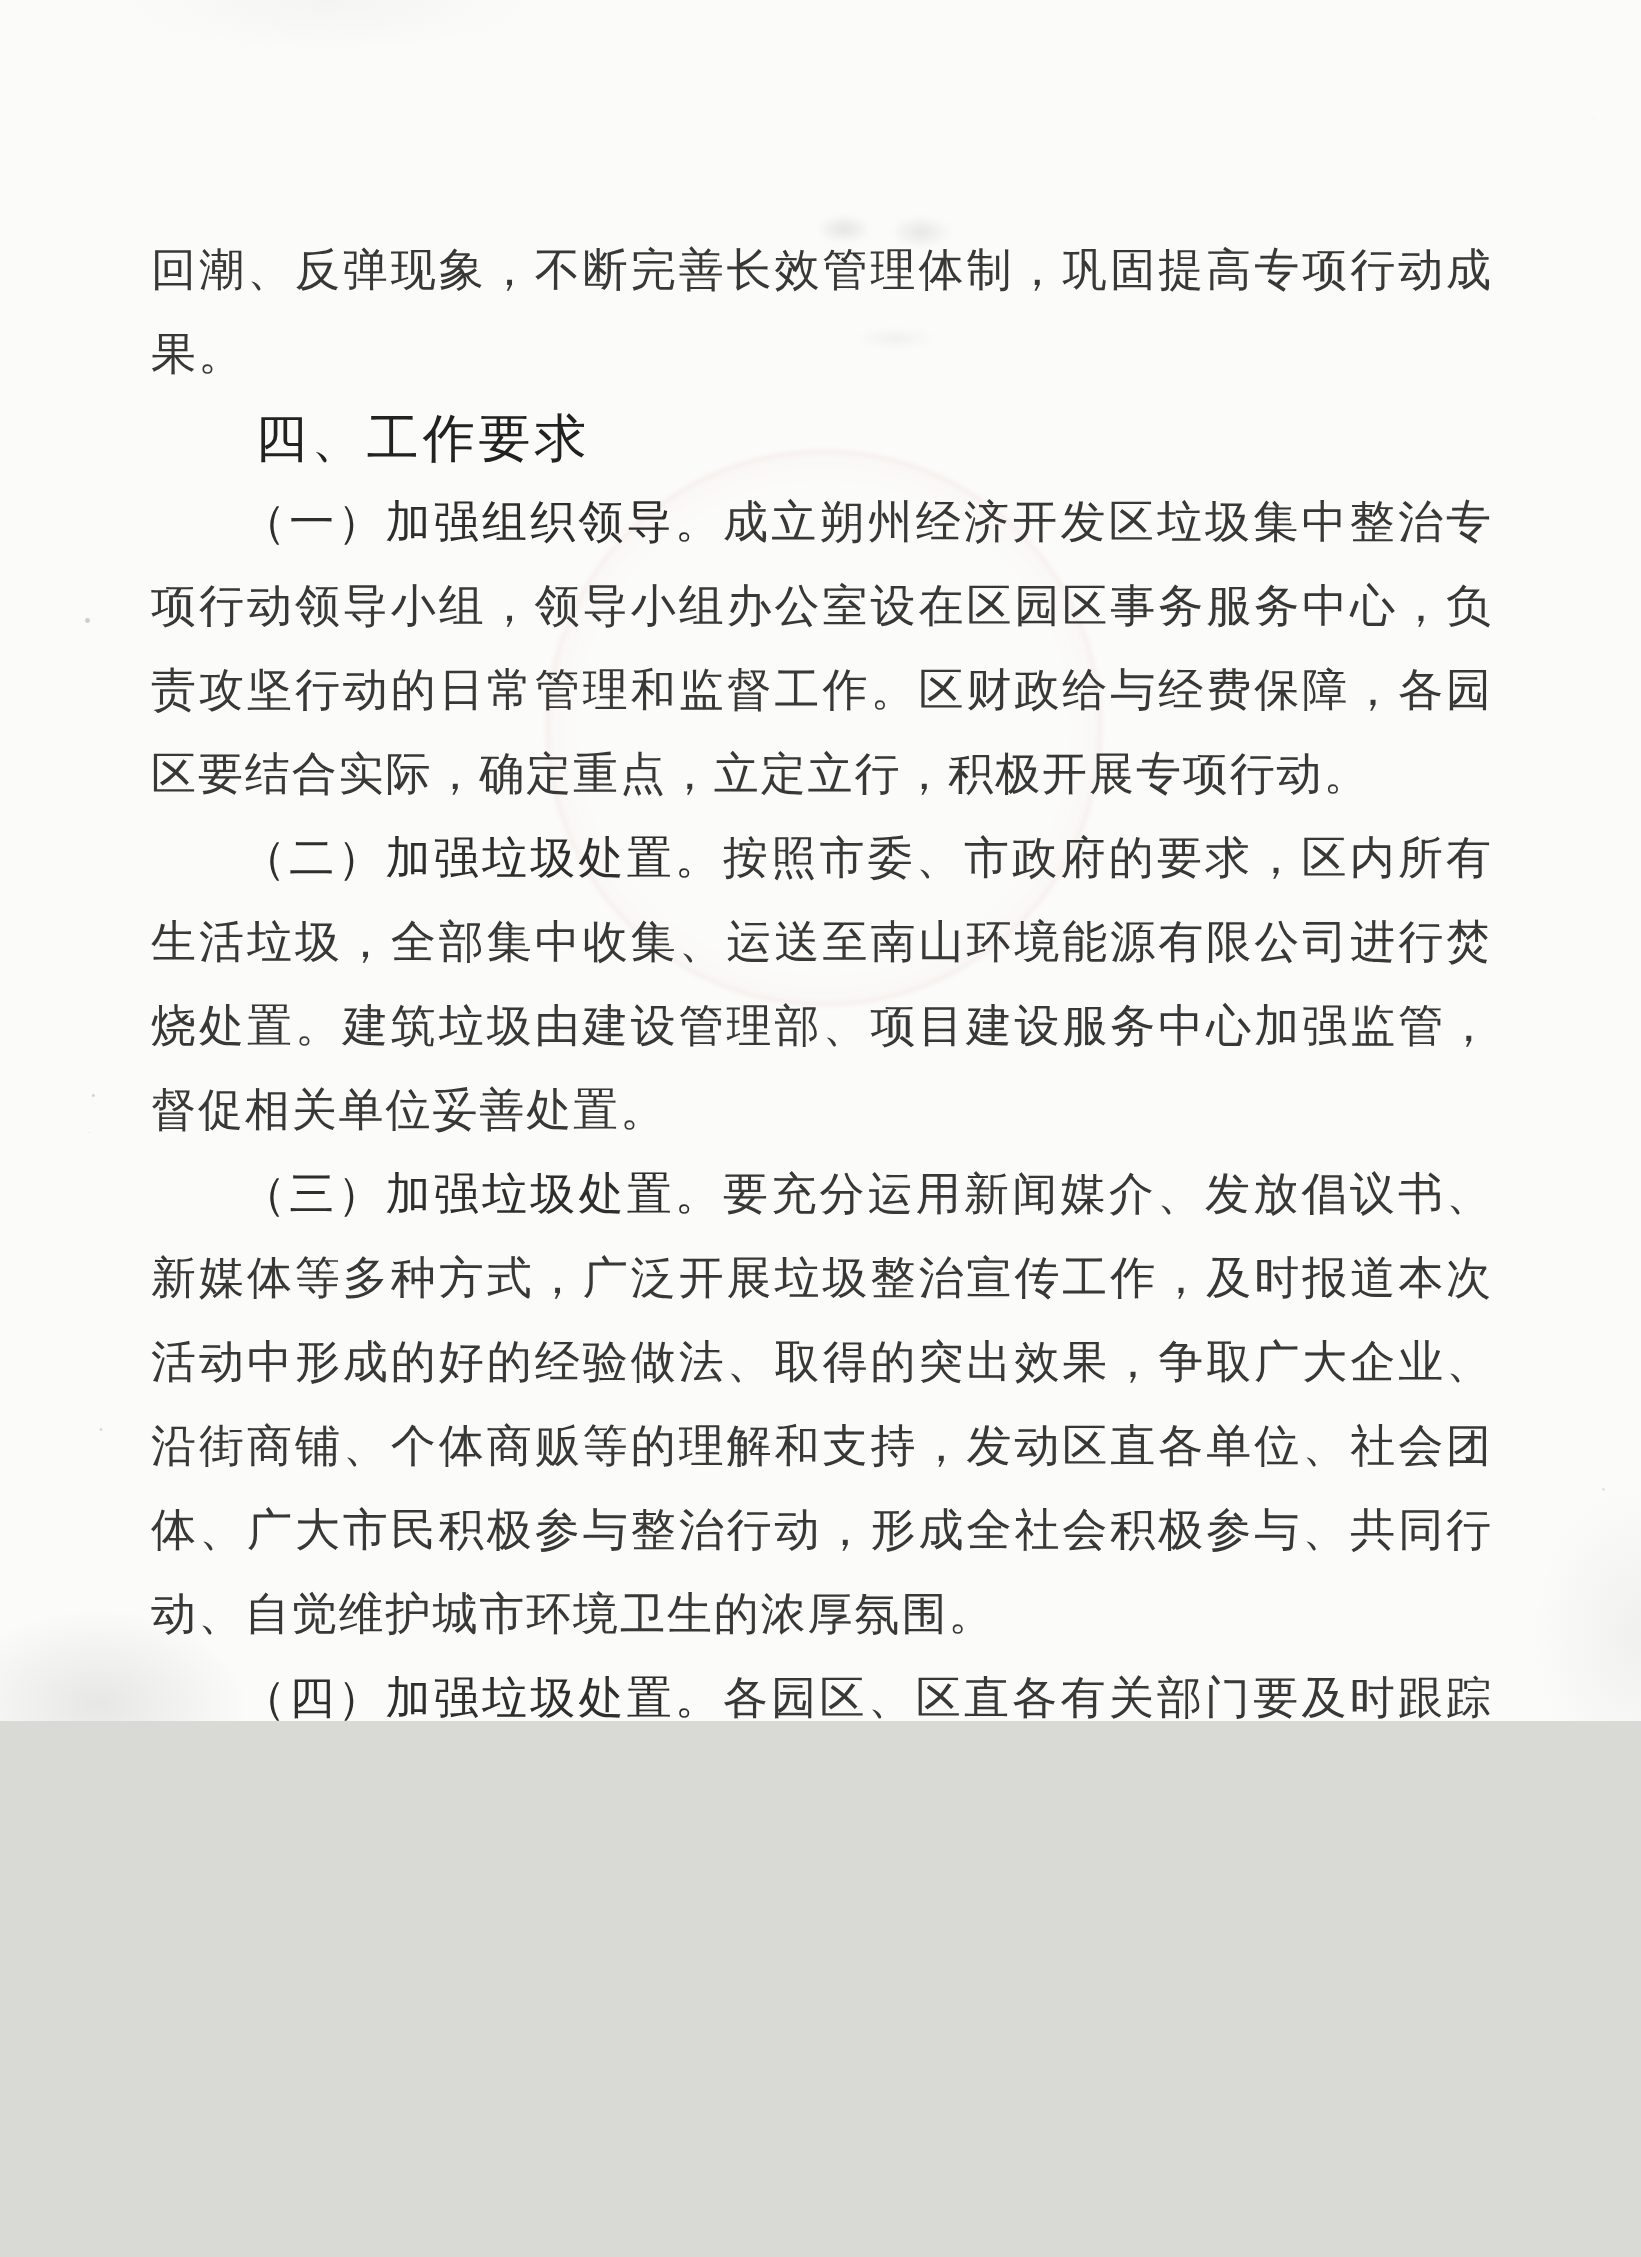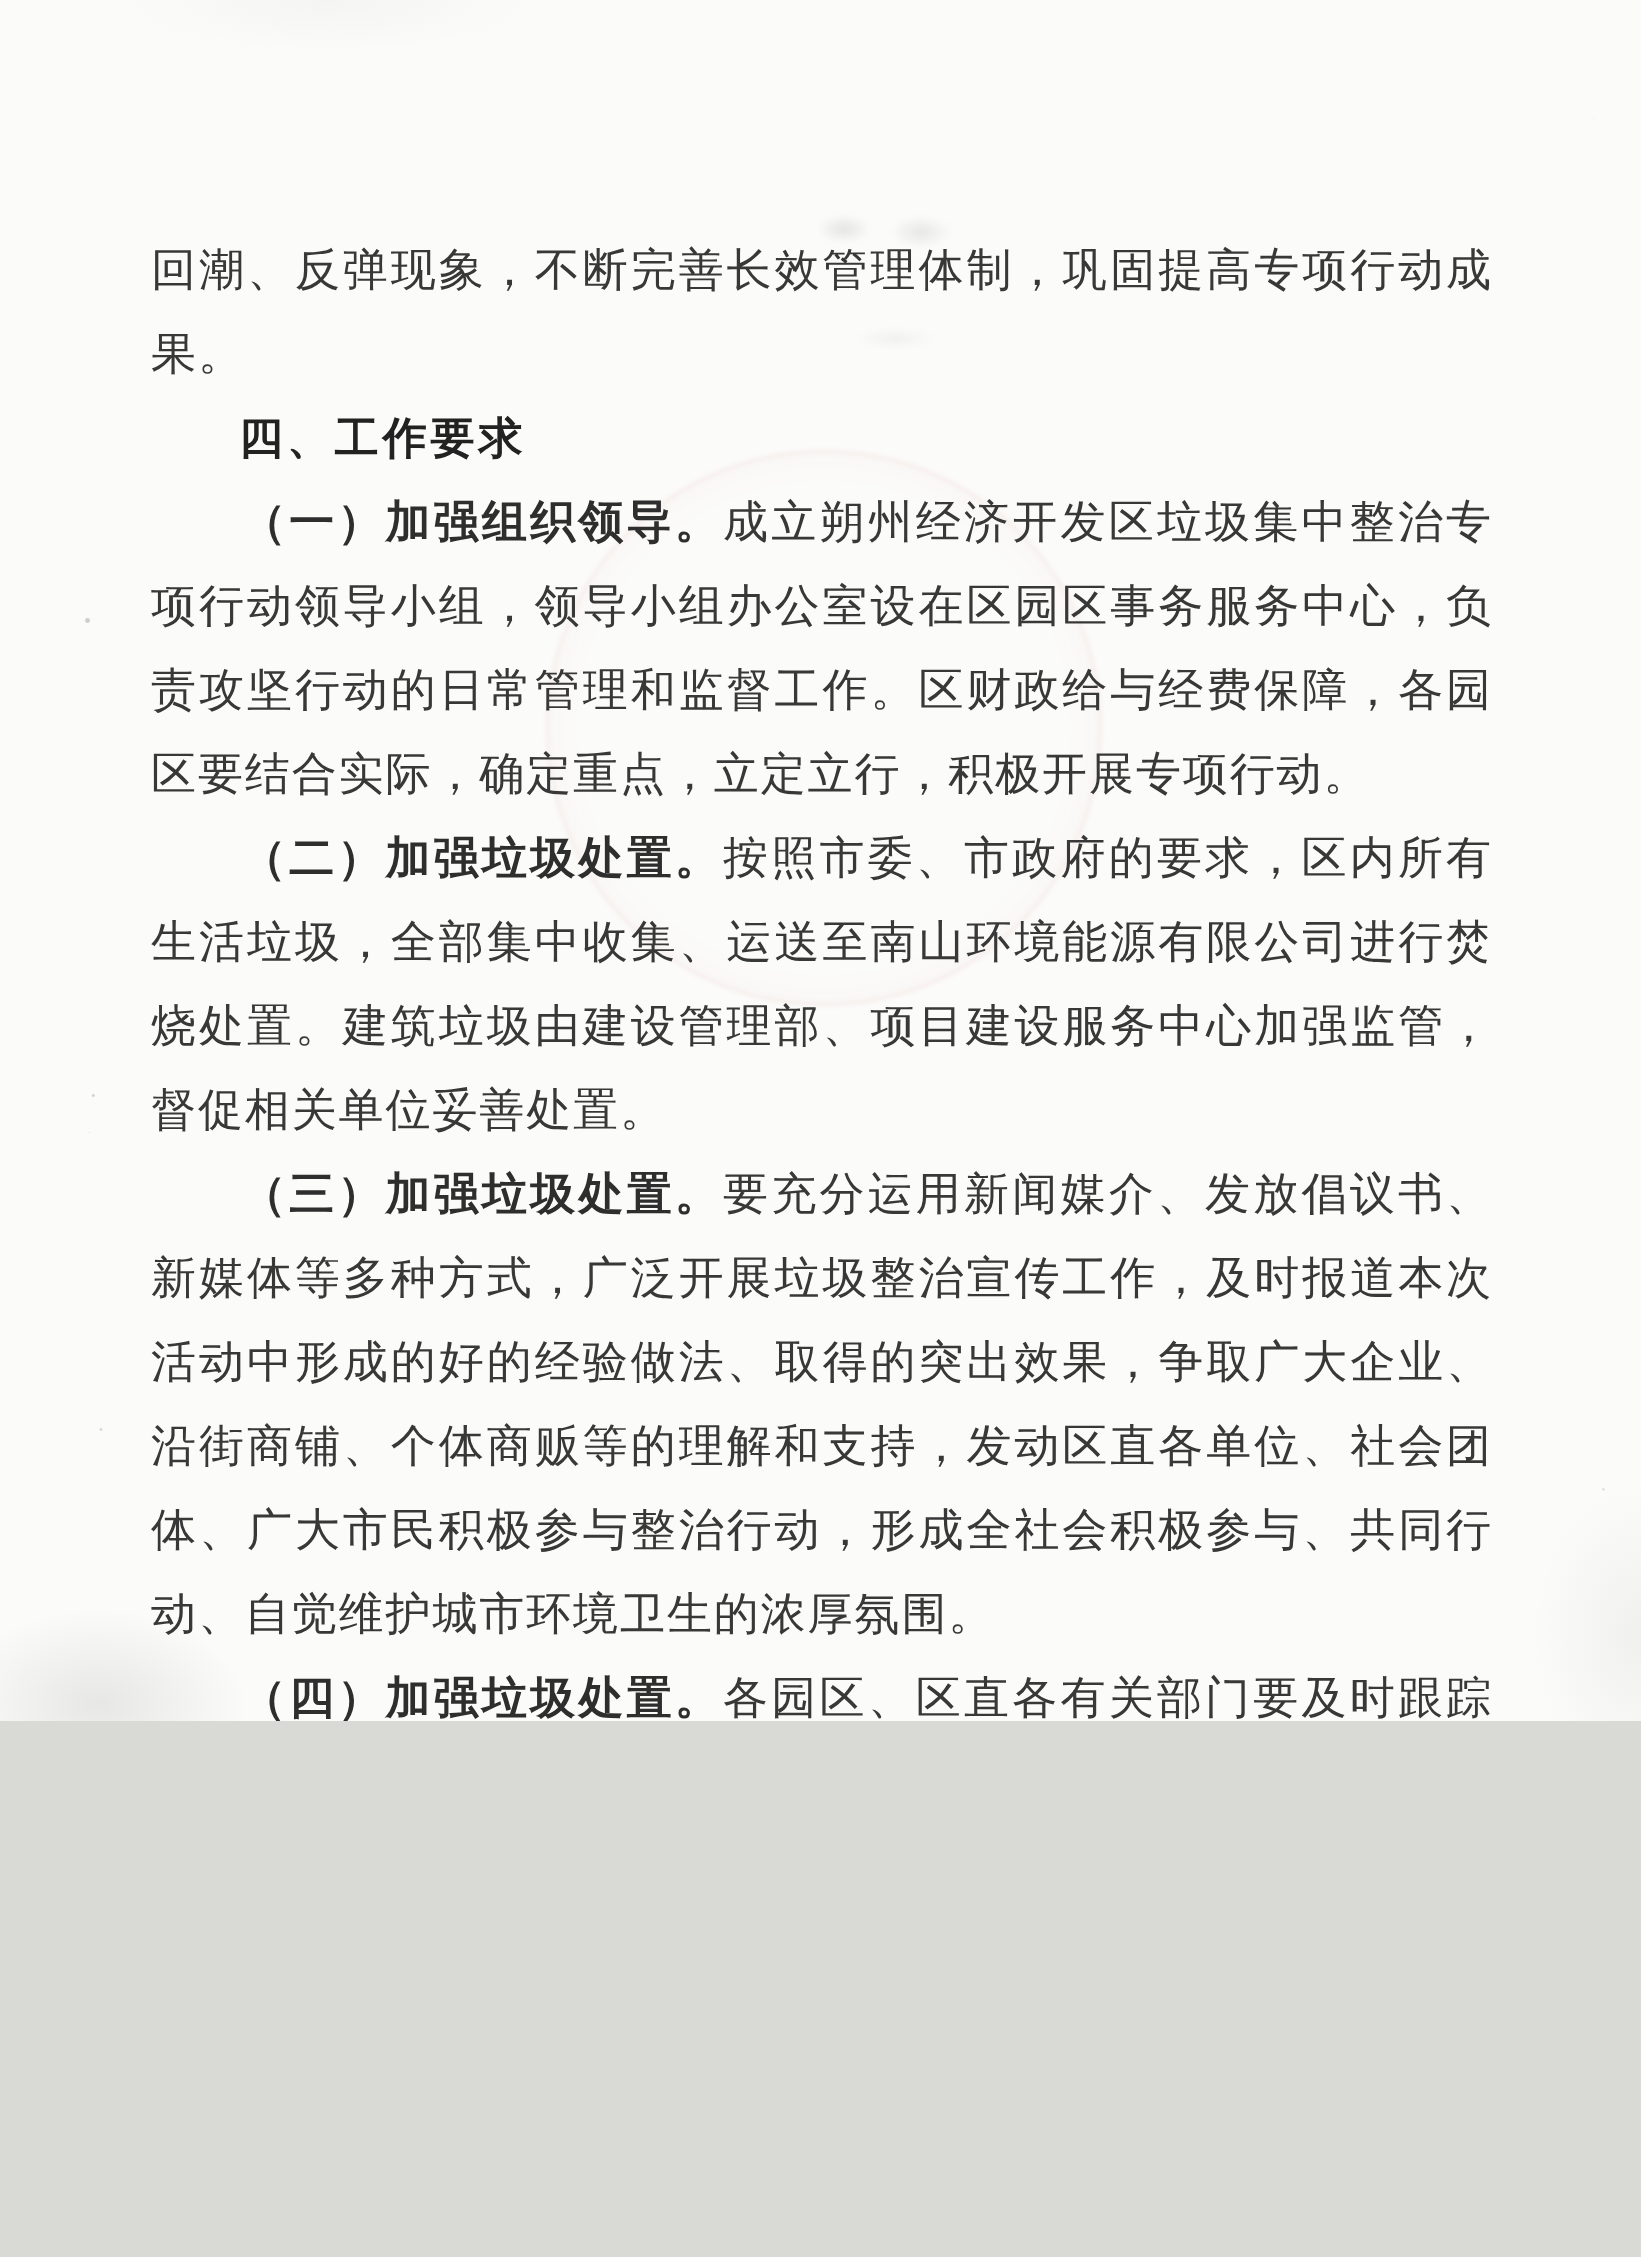--- a/index.html
+++ b/index.html
@@ -83,27 +83,27 @@
   }
   .doc-body p, .doc-body h2 {
     margin: 0;
     padding: 0;
   }
   .para, .heading {
     text-indent: 2em;
   }
   .heading {
     font-family: "DejaVu Sans", "Liberation Sans", sans-serif;
-    font-weight: bold;
-    font-size: 44px;
+    font-weight: normal;
+    font-size: 52px;
     letter-spacing: 3.9px;
     color: #222;
   }
   .lead {
-    font-weight: 700;
+    font-weight: 400;
     color: #2e2e2e;
   }
   .page-number {
     position: absolute;
     left: 842px;
     top: 2058px;
     font-size: 35px;
     letter-spacing: 5.8px;
     color: #3c3c3c;
     font-family: "Liberation Serif", "DejaVu Serif", serif;

